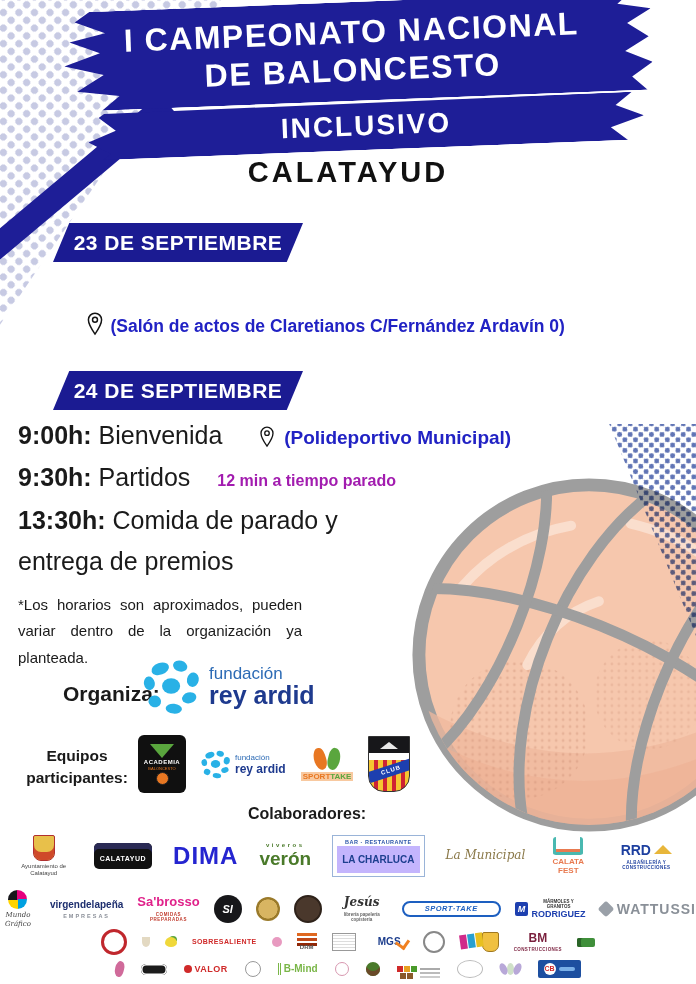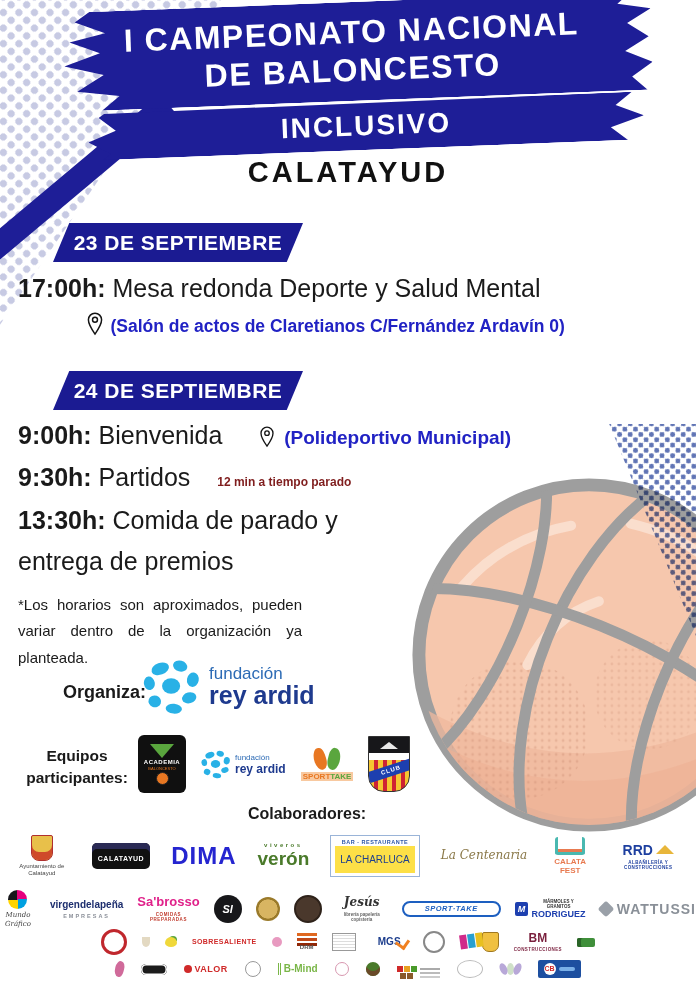--- a/index.html
+++ b/index.html
@@ -37,29 +37,29 @@
         font-size:29px;letter-spacing:3px;color:#111;}
 
   
   .dateb{position:absolute;left:53px;width:250px;height:39px;background:#1b1b92;color:#fff;
          display:flex;align-items:center;justify-content:center;font-weight:700;font-size:21px;
          letter-spacing:.5px;clip-path:polygon(6.5% 0,100% 0,93.5% 100%,0 100%);}
   .evt{position:absolute;left:18px;font-size:25px;color:#1a1a1a;white-space:nowrap;}
   .evt .t{font-weight:700;}
   .loc{color:#2122c4;font-weight:700;}
   .pin{vertical-align:-6px;}
-  .bluebold{color:#7f1d1d;font-weight:700;font-size:12px;text-align:right;}
+  .bluebold{color:#a21caf;font-weight:700;font-size:16px;text-align:right;}
   .note{position:absolute;left:18px;top:592px;width:284px;font-size:15px;line-height:1.75;
         text-align:justify;color:#1a1a1a;}
 
   
   .ball{position:absolute;left:400px;top:466px;width:378px;height:378px;}
 
   
-  .org-label{position:absolute;left:63px;top:682px;font-size:18px;font-weight:700;}
+  .org-label{position:absolute;left:63px;top:682px;font-size:21px;font-weight:700;}
   .ra-logo{position:absolute;left:143px;top:656px;display:flex;align-items:center;gap:8px;}
   .ra-text{display:flex;flex-direction:column;line-height:1;}
   .ra-text .f{font-size:17px;color:#2d6bb5;}
   .ra-text .r{font-size:25px;font-weight:800;color:#1e3a8e;margin-top:1px;}
   .eq-label{position:absolute;left:16px;top:745px;width:122px;text-align:center;font-size:15.5px;
             font-weight:700;line-height:1.45;}
   .teams{position:absolute;left:138px;top:735px;display:flex;align-items:center;gap:15px;}
   .academia{width:48px;height:58px;background:#101010;border-radius:6px;display:flex;
             flex-direction:column;align-items:center;justify-content:center;gap:1px;}
   .academia .head{width:0;height:0;border-left:12px solid transparent;border-right:12px solid transparent;
@@ -131,24 +131,20 @@
   <div class="banner-main">
     <b>I CAMPEONATO NACIONAL</b>
     <b>DE BALONCESTO</b>
   </div>
   <div class="banner-sub">
     <b>INCLUSIVO</b>
   </div>
   <div class="city">CALATAYUD</div>
 
   <div class="dateb" style="top:223px">23 DE SEPTIEMBRE</div>
-  <div class="evt" style="top:274px">
-    <span class="t">17:00h:</span>
-    <span>Mesa redonda Deporte y Salud Mental</span>
-  </div>
   <div class="abs" style="left:84px;top:310px">
     <svg class="pin" width="22" height="28" viewBox="0 0 24 28">
       <path d="M12 2.2c-4 0-7.2 3.2-7.2 7.2 0 5.2 7.2 15.6 7.2 15.6s7.2-10.4 7.2-15.6c0-4-3.2-7.2-7.2-7.2z" fill="none" stroke="#141414" stroke-width="1.6"></path>
       <circle cx="12" cy="9.4" r="2.7" fill="none" stroke="#141414" stroke-width="1.6"></circle>
     </svg>
     <span class="loc" style="font-size:17.5px">(Salón de actos de Claretianos C/Fernández Ardavín 0)</span>
   </div>
 
   <div class="dateb" style="top:371px">24 DE SEPTIEMBRE</div>
   <div class="evt" style="top:421px">
@@ -286,24 +282,24 @@
     </span>
     <span class="chip">
       <b style="font-size:24px;font-weight:800;color:#2525d0;letter-spacing:1px">DIMA</b>
     </span>
     <span class="chip">
       <b style="font-size:6px;letter-spacing:2.5px;color:#4a7a2a">viveros</b>
       <b style="font-size:19px;font-weight:800;color:#4a7a2a;margin-top:-3px">verón</b>
     </span>
     <span class="chip chipbox">
       <b style="font-size:5.5px;color:#2a55a8;letter-spacing:.5px">BAR · RESTAURANTE</b>
-      <b style="font-size:10px;font-weight:400;color:#1d3f8f;background:#fde047;padding:8px 5px">LA CHARLUCA</b>
-    </span>
-    <span class="chip">
-      <b class="serifit" style="font-size:12px;color:#8a7848;font-weight:400">La Centenaria</b>
+      <b style="font-size:10px;font-weight:700;color:#1d3f8f;background:#c4b5fd;padding:8px 5px">LA CHARLUCA</b>
+    </span>
+    <span class="chip">
+      <b class="serifit" style="font-size:12px;color:#8a7848;font-weight:400">La Municipal</b>
     </span>
     <span class="chip">
       <i class="bracket"></i>
       <b style="font-size:8px;font-weight:800;color:#e87a50;width:44px">CALATA FEST</b>
     </span>
     <span class="chip">
       <span style="display:flex;align-items:center;gap:3px">
         <b style="font-size:14px;font-weight:800;color:#1d3f9f">RRD</b>
         <i class="house"></i>
       </span>

